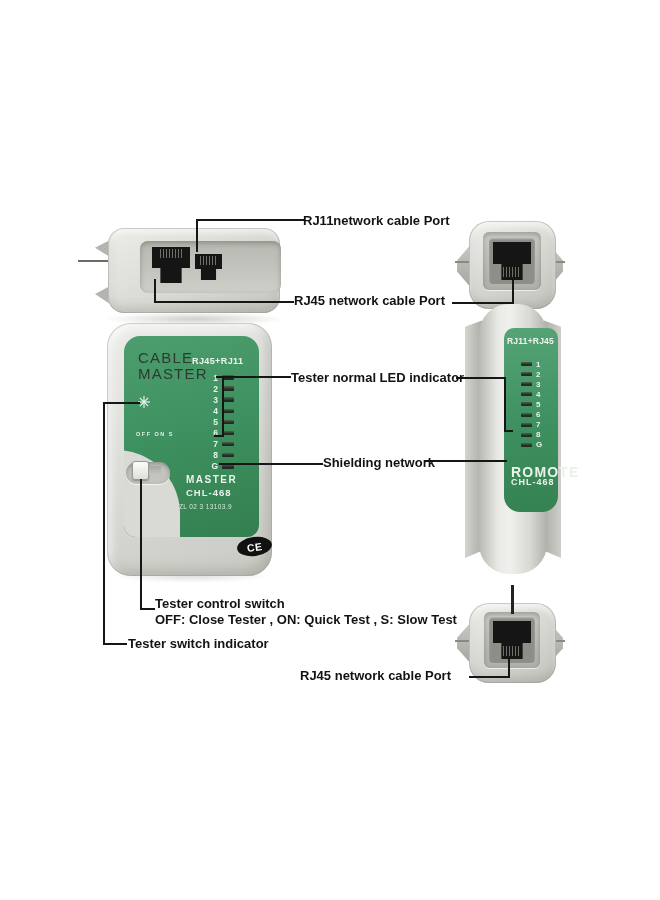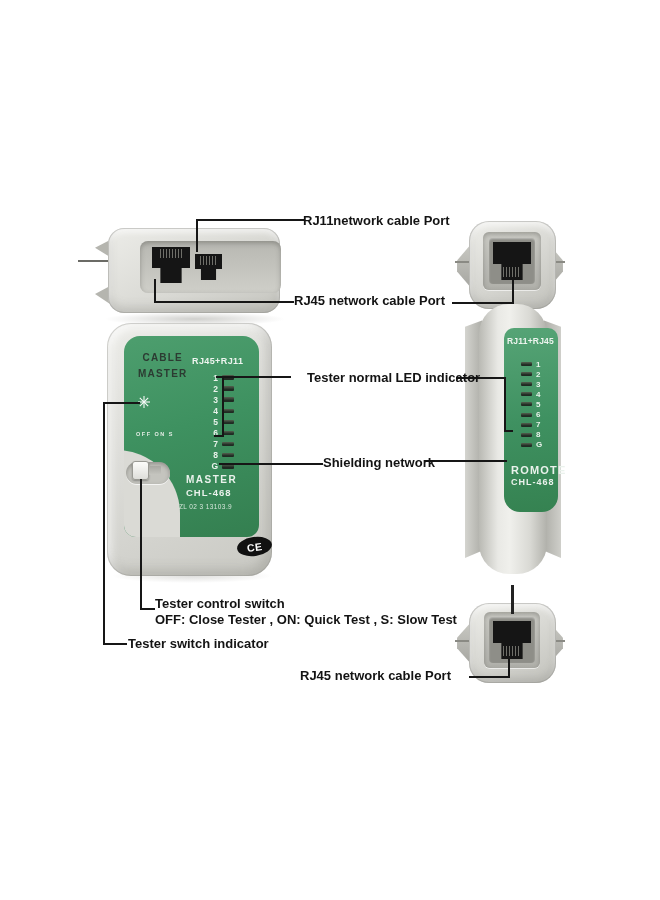--- a/index.html
+++ b/index.html
@@ -26,21 +26,21 @@
   #ln-power-v{left:140px;top:479px;width:2px;height:131px;}
   #ln-power-h{left:140px;top:608px;width:15px;height:2px;}
   #ln-tsw-h1{left:104px;top:402px;width:36px;height:2px;}
   #ln-tsw-v{left:103px;top:402px;width:2px;height:243px;}
   #ln-tsw-h2{left:103px;top:643px;width:24px;height:2px;}
   #ln-rj45b-h{left:469px;top:676px;width:41px;height:2px;}
   #ln-rj45b-v{left:508px;top:656px;width:2px;height:22px;}
   #ln-connector{left:511px;top:585px;width:3px;height:29px;background:#222;}
   #lb-rj11{left:303px;top:213px;}
   #lb-rj45t{left:294px;top:293px;}
-  #lb-led{left:291px;top:370px;margin-left:16px;}
+  #lb-led{left:291px;top:370px;}
   #lb-shield{left:323px;top:455px;}
   #lb-power-t{left:155px;top:596px;}
   #lb-power-d{left:155px;top:612px;}
   #lb-tsw{left:128px;top:636px;}
   #lb-rj45b{left:300px;top:668px;}
   
   #shadow-top{left:105px;top:312px;width:180px;height:14px;
     background:radial-gradient(closest-side,rgba(150,150,144,.45),rgba(150,150,144,0));}
   #shadow-master{left:112px;top:569px;width:160px;height:14px;
     background:radial-gradient(closest-side,rgba(150,150,144,.30),rgba(150,150,144,0));}
@@ -98,22 +98,22 @@
   
   #master{left:107px;top:323px;width:165px;height:253px;}
   #master-body{left:0;top:0;width:165px;height:253px;border-radius:24px;
     background:linear-gradient(155deg,#ecece8 0%,#dededa 40%,#c9c9c3 100%);
     box-shadow:inset 0 0 0 1px rgba(140,140,135,.35),inset -5px -6px 12px rgba(110,110,105,.28),inset 4px 5px 8px rgba(255,255,255,.75);}
   #master-panel{left:17px;top:13px;width:135px;height:201px;overflow:hidden;
     border-radius:16px 16px 12px 12px;
     background:linear-gradient(165deg,#4d9e6e 0%,#3e9160 45%,#347f50 100%);}
   #master-notch{left:-20px;top:114px;width:76px;height:92px;background:#dadad5;
     border-radius:0 64px 0 0;}
-  #master-title{left:14px;top:14px;font-weight:bold;font-size:10px;letter-spacing:1.2px;
-    line-height:16px;color:#2c3b32;text-align:center;}
+  #master-title{left:14px;top:14px;font-weight:normal;font-size:15px;letter-spacing:1.2px;
+    line-height:16px;color:#2c3b32;}
   #master-type{left:68px;top:20px;font-weight:bold;font-size:9px;letter-spacing:.4px;color:#eef5ef;}
   #master-led-column{left:76px;top:36px;}
   .led-row{display:flex;align-items:center;}
   #master-led-column .led-row{height:11.1px;}
   #remote-led-column .led-row{height:10.1px;}
   .led-num{font-weight:bold;font-size:8.5px;color:#e9f2eb;}
   #master-led-column .led-num{width:18px;text-align:right;}
   .led-rect{display:block;width:12px;height:4.5px;border-radius:1px;
     background:linear-gradient(180deg,#53614f,#1f2a22 70%);}
   #master-led-column .led-rect{margin-left:4px;}
@@ -143,21 +143,21 @@
     clip-path:polygon(0 1.5%,100% 4%,100% 100%,0 97%);}
   #remote-body{left:17px;top:0;width:68px;height:270px;border-radius:30px;
     background:linear-gradient(90deg,#b9b9b3 0%,#e9e9e5 28%,#f0f0ec 45%,#d9d9d4 75%,#b1b1ab 100%);}
   #remote-panel{left:25px;top:24px;width:54px;height:184px;
     border-radius:10px 10px 16px 16px;
     background:linear-gradient(175deg,#56a476 0%,#3f9161 50%,#358251 100%);}
   #remote-type{left:3px;top:8px;font-weight:bold;font-size:8.5px;letter-spacing:.2px;color:#eef5ef;}
   #remote-led-column{left:17px;top:31px;}
   #remote-led-column .led-rect{width:11px;height:4px;}
   #remote-led-column .led-num{margin-left:4px;font-size:8px;}
-  #remote-unit{left:7px;top:136px;font-weight:bold;font-size:11px;letter-spacing:1.2px;color:#eaf2ec;}
+  #remote-unit{left:7px;top:136px;font-weight:bold;font-size:14px;letter-spacing:1.2px;color:#eaf2ec;}
   #remote-model{left:7px;top:149px;font-weight:bold;font-size:9px;letter-spacing:1px;color:#eaf2ec;}
 </style>
 </head>
 <body>
 
 <div class="abs" id="shadow-top"></div>
 <div class="abs" id="shadow-master"></div>
 
 <div class="abs" id="dev-top">
   <div class="abs" id="dev-top-crease"></div>

